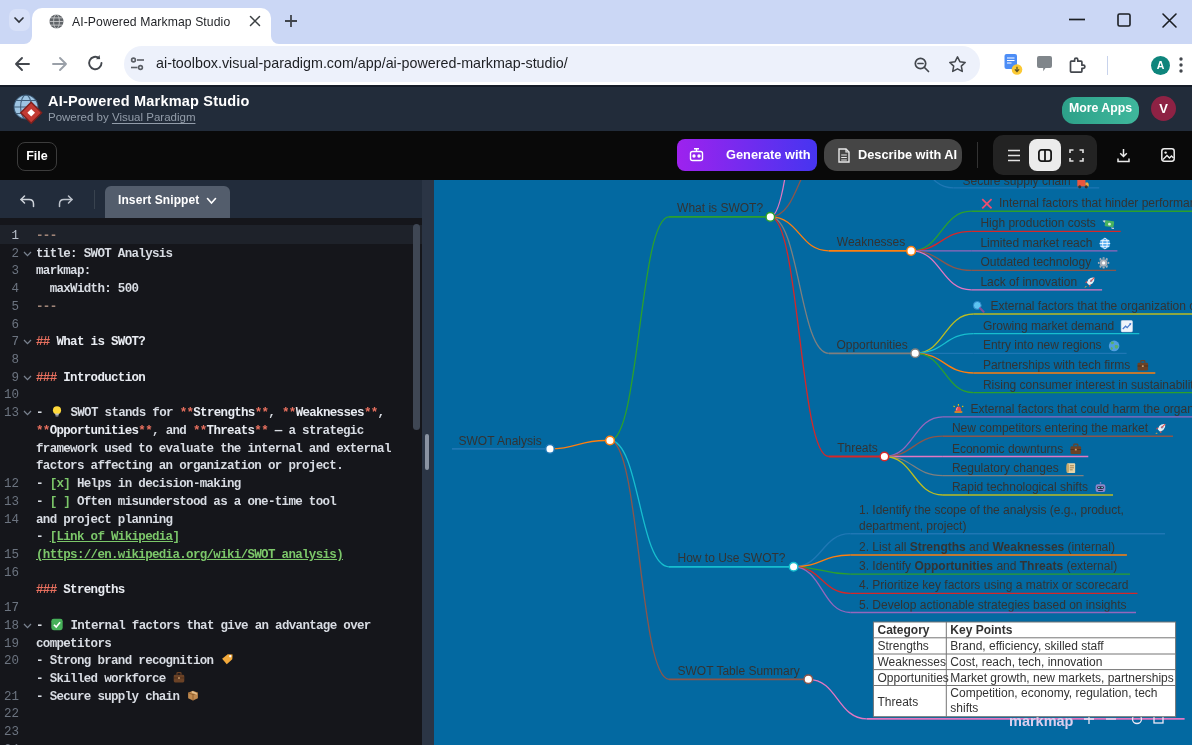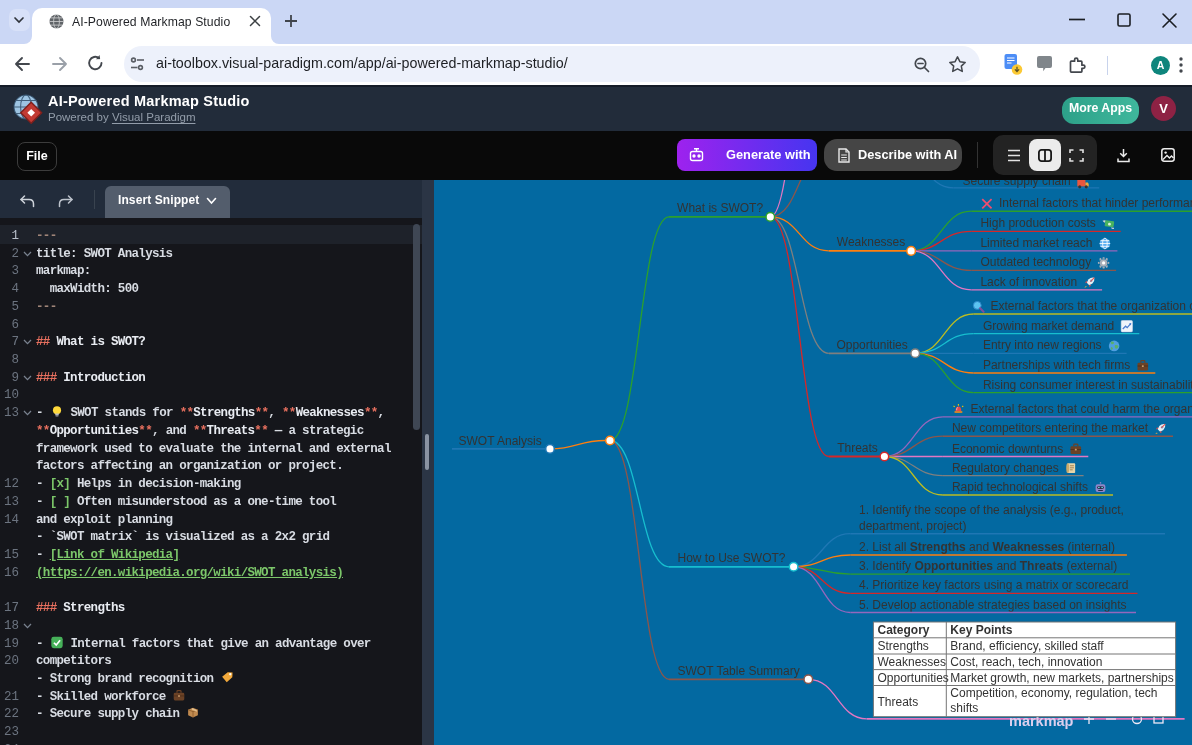--- a/index.html
+++ b/index.html
@@ -258,22 +258,21 @@
 <div><span class="h">###</span><span class="bb"> Introduction</span></div>
 <div></div>
 <div>- <svg class="em" style="width:14px;height:13px;vertical-align:-2px" viewBox="0 0 16 16">
         <use href="#ebulb"></use>
       </svg> SWOT stands for <span class="h">**</span><span class="bb">Strengths</span><span class="h">**</span>, <span class="h">**</span><span class="bb">Weaknesses</span><span class="h">**</span>,</div>
 <div><span class="h">**</span><span class="bb">Opportunities</span><span class="h">**</span>, and <span class="h">**</span><span class="bb">Threats</span><span class="h">**</span> — a strategic</div>
 <div>framework used to evaluate the internal and external</div>
 <div>factors affecting an organization or project.</div>
 <div>- <span class="g">[x]</span> Helps in decision-making</div>
 <div>- <span class="g">[ ]</span> Often misunderstood as a one-time tool</div>
-<div>and exploit planning</div>
-<div>- `SWOT matrix` is visualized as a 2x2 grid</div>
+<div>and project planning</div>
 <div>- <span class="lnk">[Link of Wikipedia]</span></div>
 <div><span class="lnk">(https://en.wikipedia.org/wiki/SWOT_analysis)</span></div>
 <div></div>
 <div><span class="h">###</span><span class="bb"> Strengths</span></div>
 <div></div>
 <div>- <svg class="em" style="width:14px;height:13px;vertical-align:-2px" viewBox="0 0 16 16">
         <use href="#echeck"></use>
       </svg> Internal factors that give an advantage over</div>
 <div>competitors</div>
 <div>- Strong brand recognition <svg class="em" style="width:14px;height:13px;vertical-align:-2px" viewBox="0 0 16 16">

